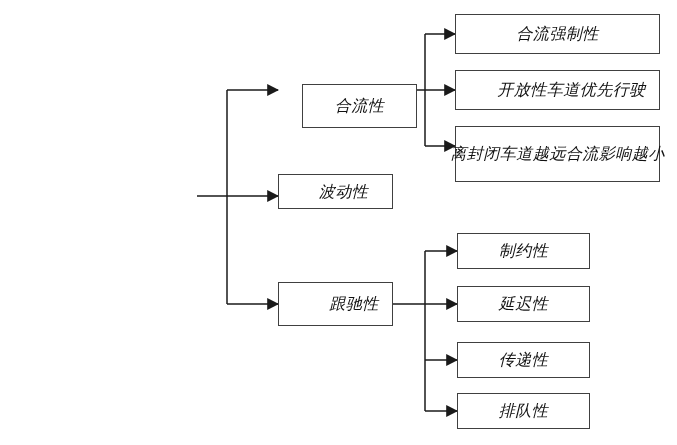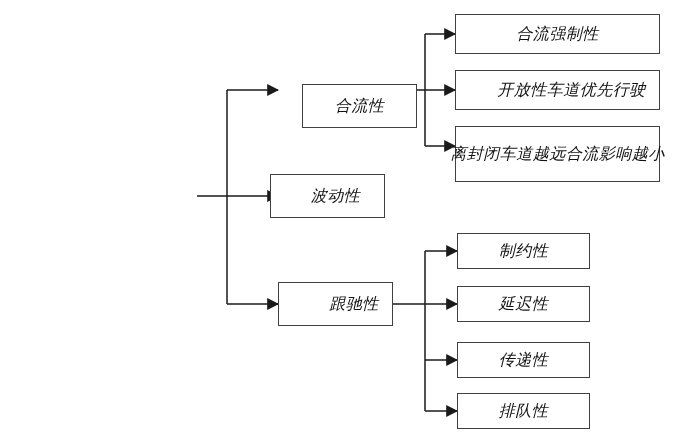--- a/index.html
+++ b/index.html
@@ -40,21 +40,21 @@
     justify-content: center;
     text-align: center;
     font-size: 16px;
     letter-spacing: 0.5px;
     line-height: 1.2;
     white-space: nowrap;
     font-style: italic;
   }
   .node-root       { left: 28px;  top: 172px; width: 169px; height: 48px; }
   .node-merging    { left: 278px; top: 84px;  width: 115px; height: 44px; margin-left: 24px; }
-  .node-fluct      { left: 270px; top: 174px; width: 115px; height: 44px; padding-left: 16px; }
+  .node-fluct      { left: 278px; top: 174px; width: 115px; height: 35px; padding-left: 16px; }
   .node-follow     { left: 278px; top: 282px; width: 115px; height: 44px; padding-left: 37px; }
   .node-mc1        { left: 455px; top: 14px;  width: 205px; height: 40px; }
   .node-mc2        { left: 455px; top: 70px;  width: 205px; height: 40px; padding-left: 28px; }
   .node-mc3        { left: 455px; top: 126px; width: 205px; height: 56px; }
   .node-fc1        { left: 457px; top: 233px; width: 133px; height: 36px; }
   .node-fc2        { left: 457px; top: 286px; width: 133px; height: 36px; }
   .node-fc3        { left: 457px; top: 342px; width: 133px; height: 36px; }
   .node-fc4        { left: 457px; top: 393px; width: 133px; height: 36px; }
 </style>
 </head>

